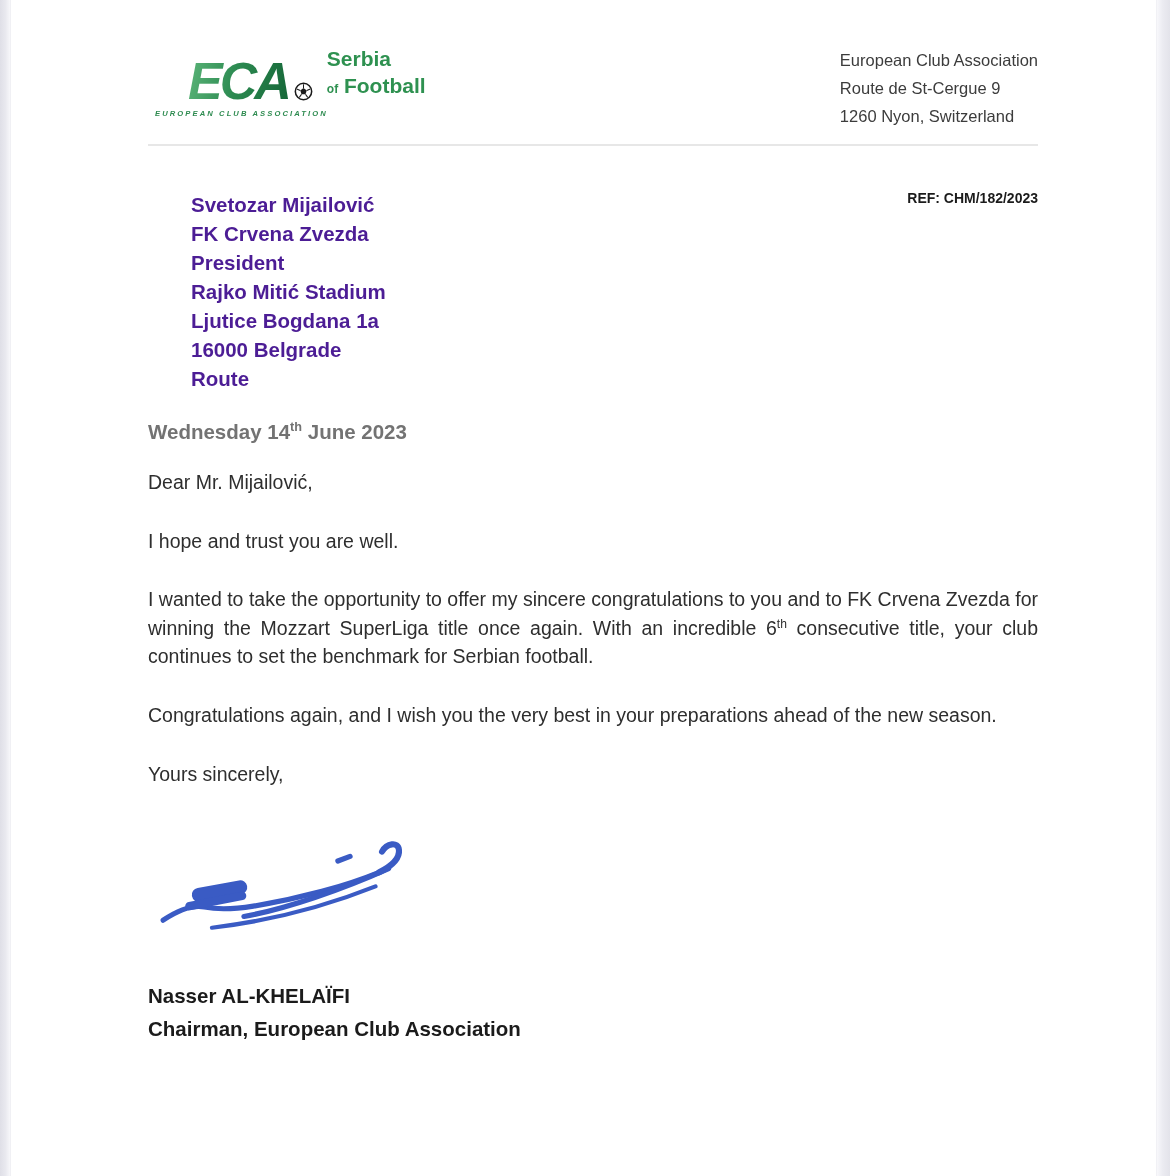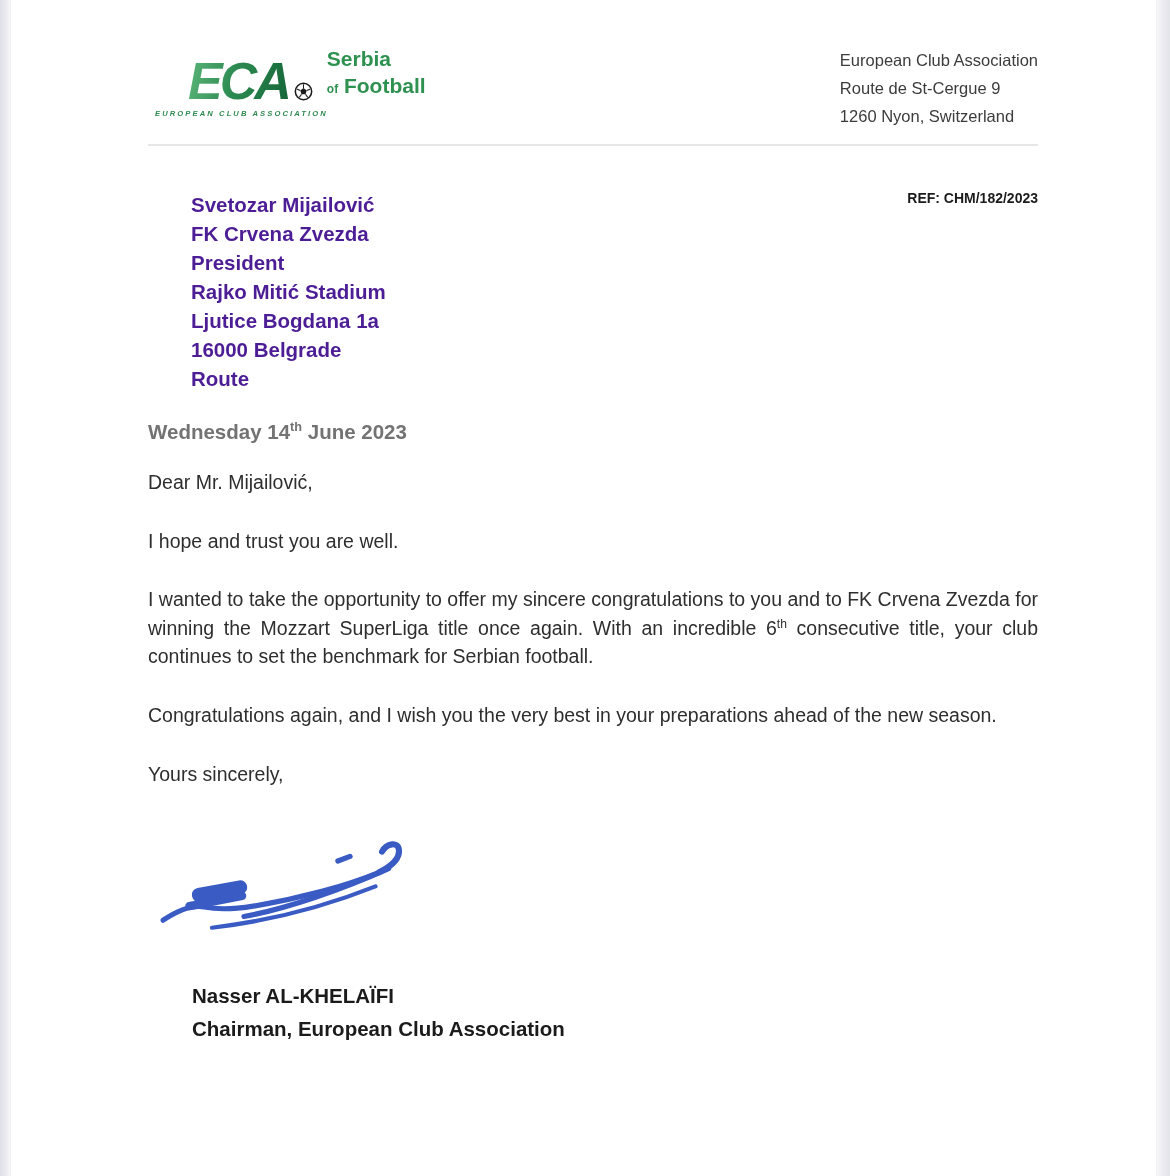--- a/index.html
+++ b/index.html
@@ -112,21 +112,21 @@
 
   
   .letter-body { color: #2e2e2e; font-size: 19.5px; line-height: 28.5px; }
   .salutation { margin-top: 24px; }
   .para { margin-top: 30px; }
   .justify { text-align: justify; }
   .closing { margin-top: 31px; }
 
   
   .signature { margin-top: 24px; margin-left: 2px; }
-  .signer { margin-top: 34px; margin-left: 44px; }
+  .signer { margin-top: 34px; }
   .signer-name, .signer-title {
     font-size: 20.5px;
     font-weight: 700;
     line-height: 33px;
     color: #1b1b1b;
   }
 </style>
 </head>
 <body>
 

